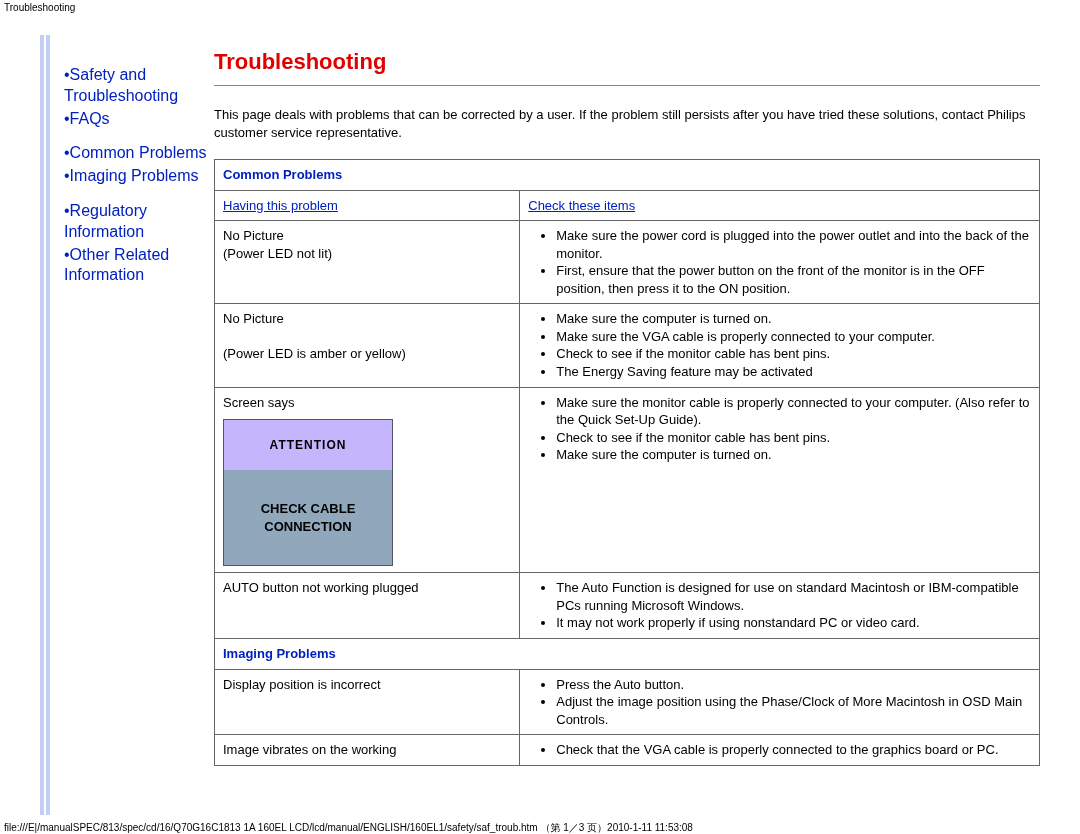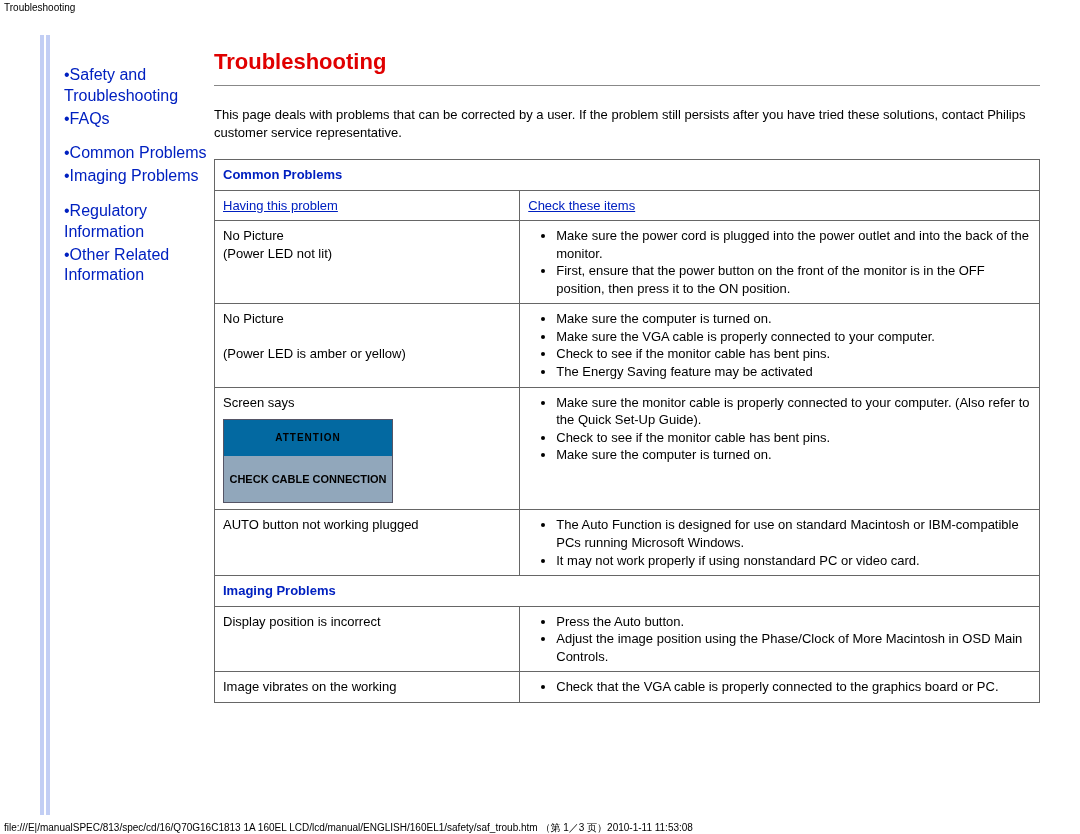--- a/index.html
+++ b/index.html
@@ -16,22 +16,22 @@
   h1 { color: #e00000; font-size: 22px; font-weight: bold; margin-bottom: 10px; }
   hr.hl { border: none; border-top: 1px solid #888; margin-bottom: 20px; }
   .intro { font-size: 13px; line-height: 1.35; margin-bottom: 18px; }
   table.trouble { border-collapse: collapse; width: 100%; font-size: 13px; }
   table.trouble td { border: 1px solid #666; padding: 6px 8px; vertical-align: top; line-height: 1.35; }
   table.trouble td.section-head { font-weight: bold; color: #0020c0; }
   table.trouble td.col-head { color: #0020c0; text-decoration: underline; }
   table.trouble ul { list-style: disc; padding-left: 28px; }
   table.trouble ul li { margin-bottom: 0; }
   .attention-box { margin-top: 8px; width: 170px; background: #91a7bb; border: 1px solid #556; }
-  .attention-top { background: #0369a1; color: #000; font-size: 10px; letter-spacing: 1px; text-align: center; padding: 11px 0; font-weight: bold; }
-  .attention-body { font-size: 11px; color: #000; text-align: center; padding: 16px 4px; font-weight: bold; }
+  .attention-top { background: #c4b5fd; color: #000; font-size: 12px; letter-spacing: 1px; text-align: center; padding: 17px 0; font-weight: bold; }
+  .attention-body { font-size: 13px; color: #000; text-align: center; padding: 30px 4px; font-weight: bold; }
   .footer-path { font-size: 10px; padding: 2px 4px; }
 </style>
 </head>
 <body>
 
 <div class="breadcrumb">Troubleshooting</div>
 
 <div class="page">
 
   <div class="left-bars">

